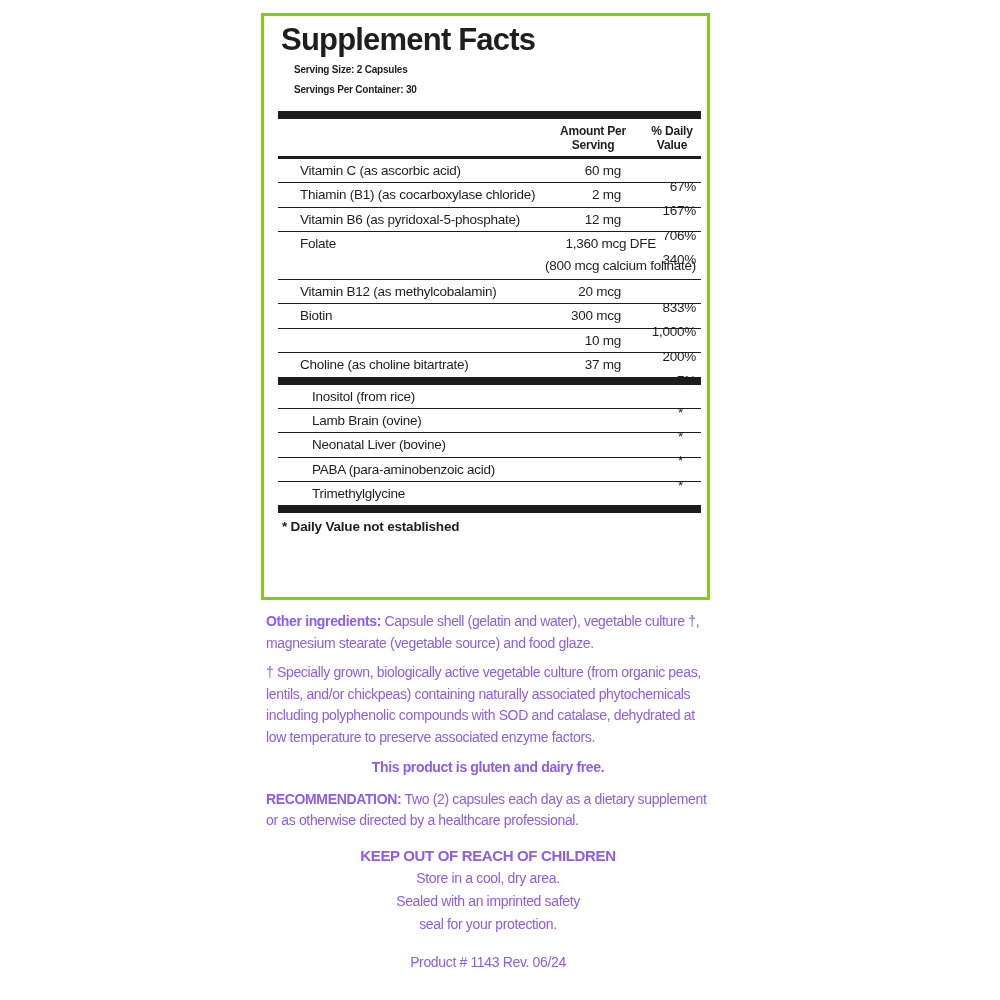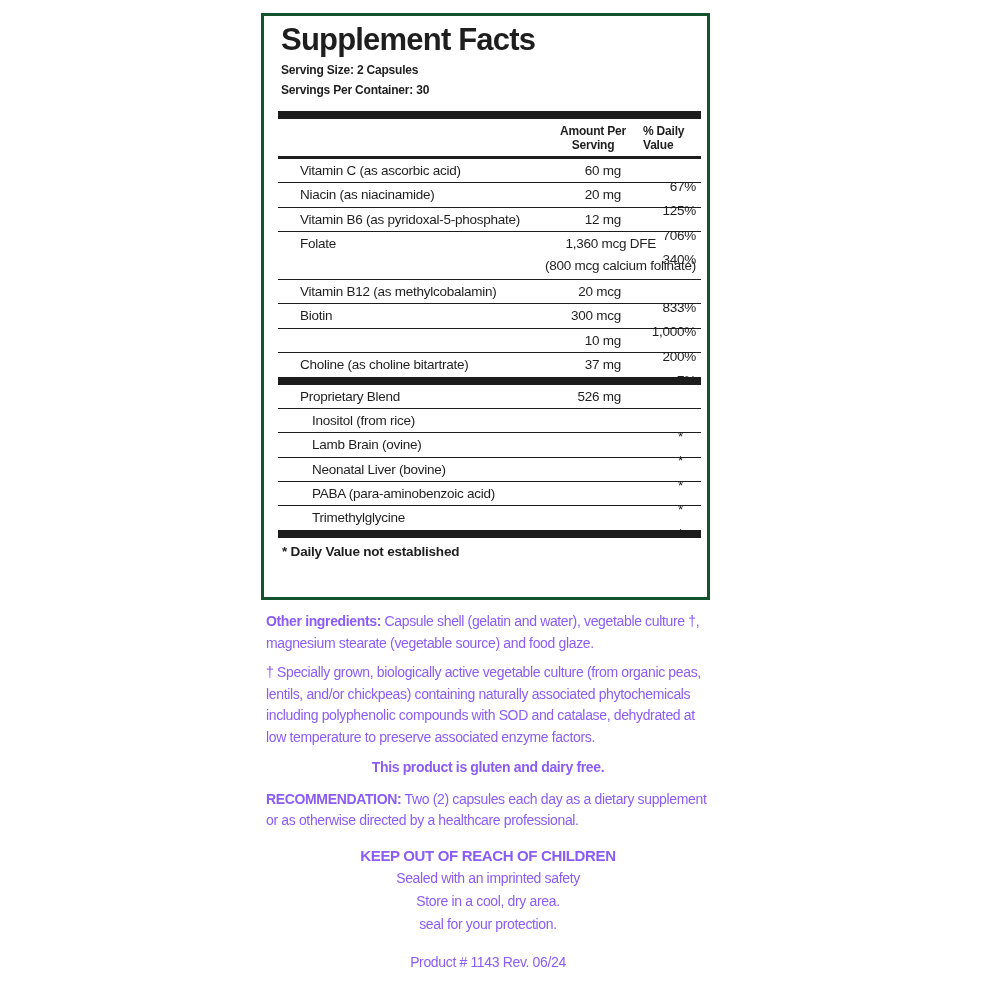--- a/index.html
+++ b/index.html
@@ -3,39 +3,39 @@
 <meta charset="utf-8">
 <style>
   html,body{margin:0;padding:0;}
   body{
     width:1000px;height:1000px;background:#ffffff;position:relative;
     font-family:"Liberation Sans","DejaVu Sans",sans-serif;
     color:#1e1e1e;-webkit-font-smoothing:antialiased;
   }
   .facts-box{
     position:absolute;left:261px;top:13px;width:449px;height:587px;
-    box-sizing:border-box;border:3px solid #14532d;
+    box-sizing:border-box;border:3px solid #84cc16;
     padding:6px 6px 0 14px;overflow:hidden;
   }
   .title{
     font-size:31px;font-weight:bold;letter-spacing:-0.8px;
     line-height:34px;margin:1px 0 3px 3px;white-space:nowrap;
   }
   .serving{
-    font-size:12px;font-weight:bold;line-height:20px;
-    letter-spacing:-0.2px;margin-left:3px;
+    font-size:10px;font-weight:bold;line-height:20px;
+    letter-spacing:-0.2px;margin-left:16px;
   }
   .bar{height:8px;background:#1c1c1c;}
   .bar.top{margin-top:11px;}
   .col-headers{
     position:relative;height:37px;font-size:12px;font-weight:bold;
     line-height:14px;letter-spacing:-0.2px;
   }
   .amt-hdr{position:absolute;right:68px;bottom:4px;text-align:center;width:80px;margin-top:16px;}
-  .pct-hdr{position:absolute;right:0px;bottom:4px;width:58px;}
+  .pct-hdr{position:absolute;right:0px;bottom:4px;text-align:center;width:58px;}
   .hdr-rule{height:3px;background:#1c1c1c;}
   .rows .row{position:relative;height:23.4px;line-height:23.2px;
     font-size:13.5px;letter-spacing:-0.25px;white-space:nowrap;}
   .rows .row + .row{border-top:1.5px solid #1c1c1c;}
   .row .name{padding-left:22px;}
   .row.indent .name{padding-left:34px;}
   .row.tall{height:46.8px;}
   .amt{position:absolute;right:80px;top:0;line-height:23.2px;}
   .amt.amt-wide{right:45px;}
   .pct{position:absolute;right:5px;top:16px;line-height:23.2px;}
@@ -80,23 +80,23 @@
   </div>
   <div class="hdr-rule"></div>
   <div class="rows" id="main-rows">
       <div class="row">
     <span class="name">Vitamin C (as ascorbic acid)</span>
     <span class="amt">60 mg</span>
     <span class="pct">67%</span>
     
   </div>
       <div class="row">
-    <span class="name">Niacin (as niacinamide)</span>
-    <span class="amt">20 mg</span>
-    <span class="pct">125%</span>
+    <span class="name">Thiamin (B1) (as cocarboxylase chloride)</span>
+    <span class="amt">2 mg</span>
+    <span class="pct">167%</span>
     
   </div>
       <div class="row">
     <span class="name">Vitamin B6 (as pyridoxal-5-phosphate)</span>
     <span class="amt">12 mg</span>
     <span class="pct">706%</span>
     
   </div>
       <div class="row tall">
     <span class="name">Folate</span>
@@ -123,26 +123,20 @@
   </div>
       <div class="row">
     <span class="name">Choline (as choline bitartrate)</span>
     <span class="amt">37 mg</span>
     <span class="pct">7%</span>
     
   </div>
     </div>
   <div class="bar"></div>
   <div class="rows" id="blend-rows">
-      <div class="row">
-    <span class="name">Proprietary Blend</span>
-    <span class="amt">526 mg</span>
-    <span class="pct"></span>
-    
-  </div>
       <div class="row indent">
     <span class="name">Inositol (from rice)</span>
     <span class="amt"></span>
     <span class="pct star">*</span>
     
   </div>
       <div class="row indent">
     <span class="name">Lamb Brain (ovine)</span>
     <span class="amt"></span>
     <span class="pct star">*</span>
@@ -171,18 +165,18 @@
   <div class="footnote">* Daily Value not established</div>
 </div>
 
 <div class="info">
   <p class="p-other"><span class="b">Other ingredients:</span><span> Capsule shell (gelatin and water), vegetable culture †, magnesium stearate (vegetable source) and food glaze.</span></p>
   <p class="p-dagger">† Specially grown, biologically active vegetable culture (from organic peas, lentils, and/or chickpeas) containing naturally associated phytochemicals including polyphenolic compounds with SOD and catalase, dehydrated at low temperature to preserve associated enzyme factors.</p>
   <p class="p-gluten center">This product is gluten and dairy free.</p>
   <p class="p-rec"><span class="b">RECOMMENDATION:</span><span> Two (2) capsules each day as a dietary supplement or as otherwise directed by a healthcare professional.</span></p>
   <p class="p-keep center">KEEP OUT OF REACH OF CHILDREN</p>
   <div class="storage center" id="storage">
+      <div>Store in a cool, dry area.</div>
       <div>Sealed with an imprinted safety</div>
-      <div>Store in a cool, dry area.</div>
       <div>seal for your protection.</div>
     </div>
   <p class="p-product center">Product # 1143  Rev. 06/24</p>
 </div>
 
 </body></html>

